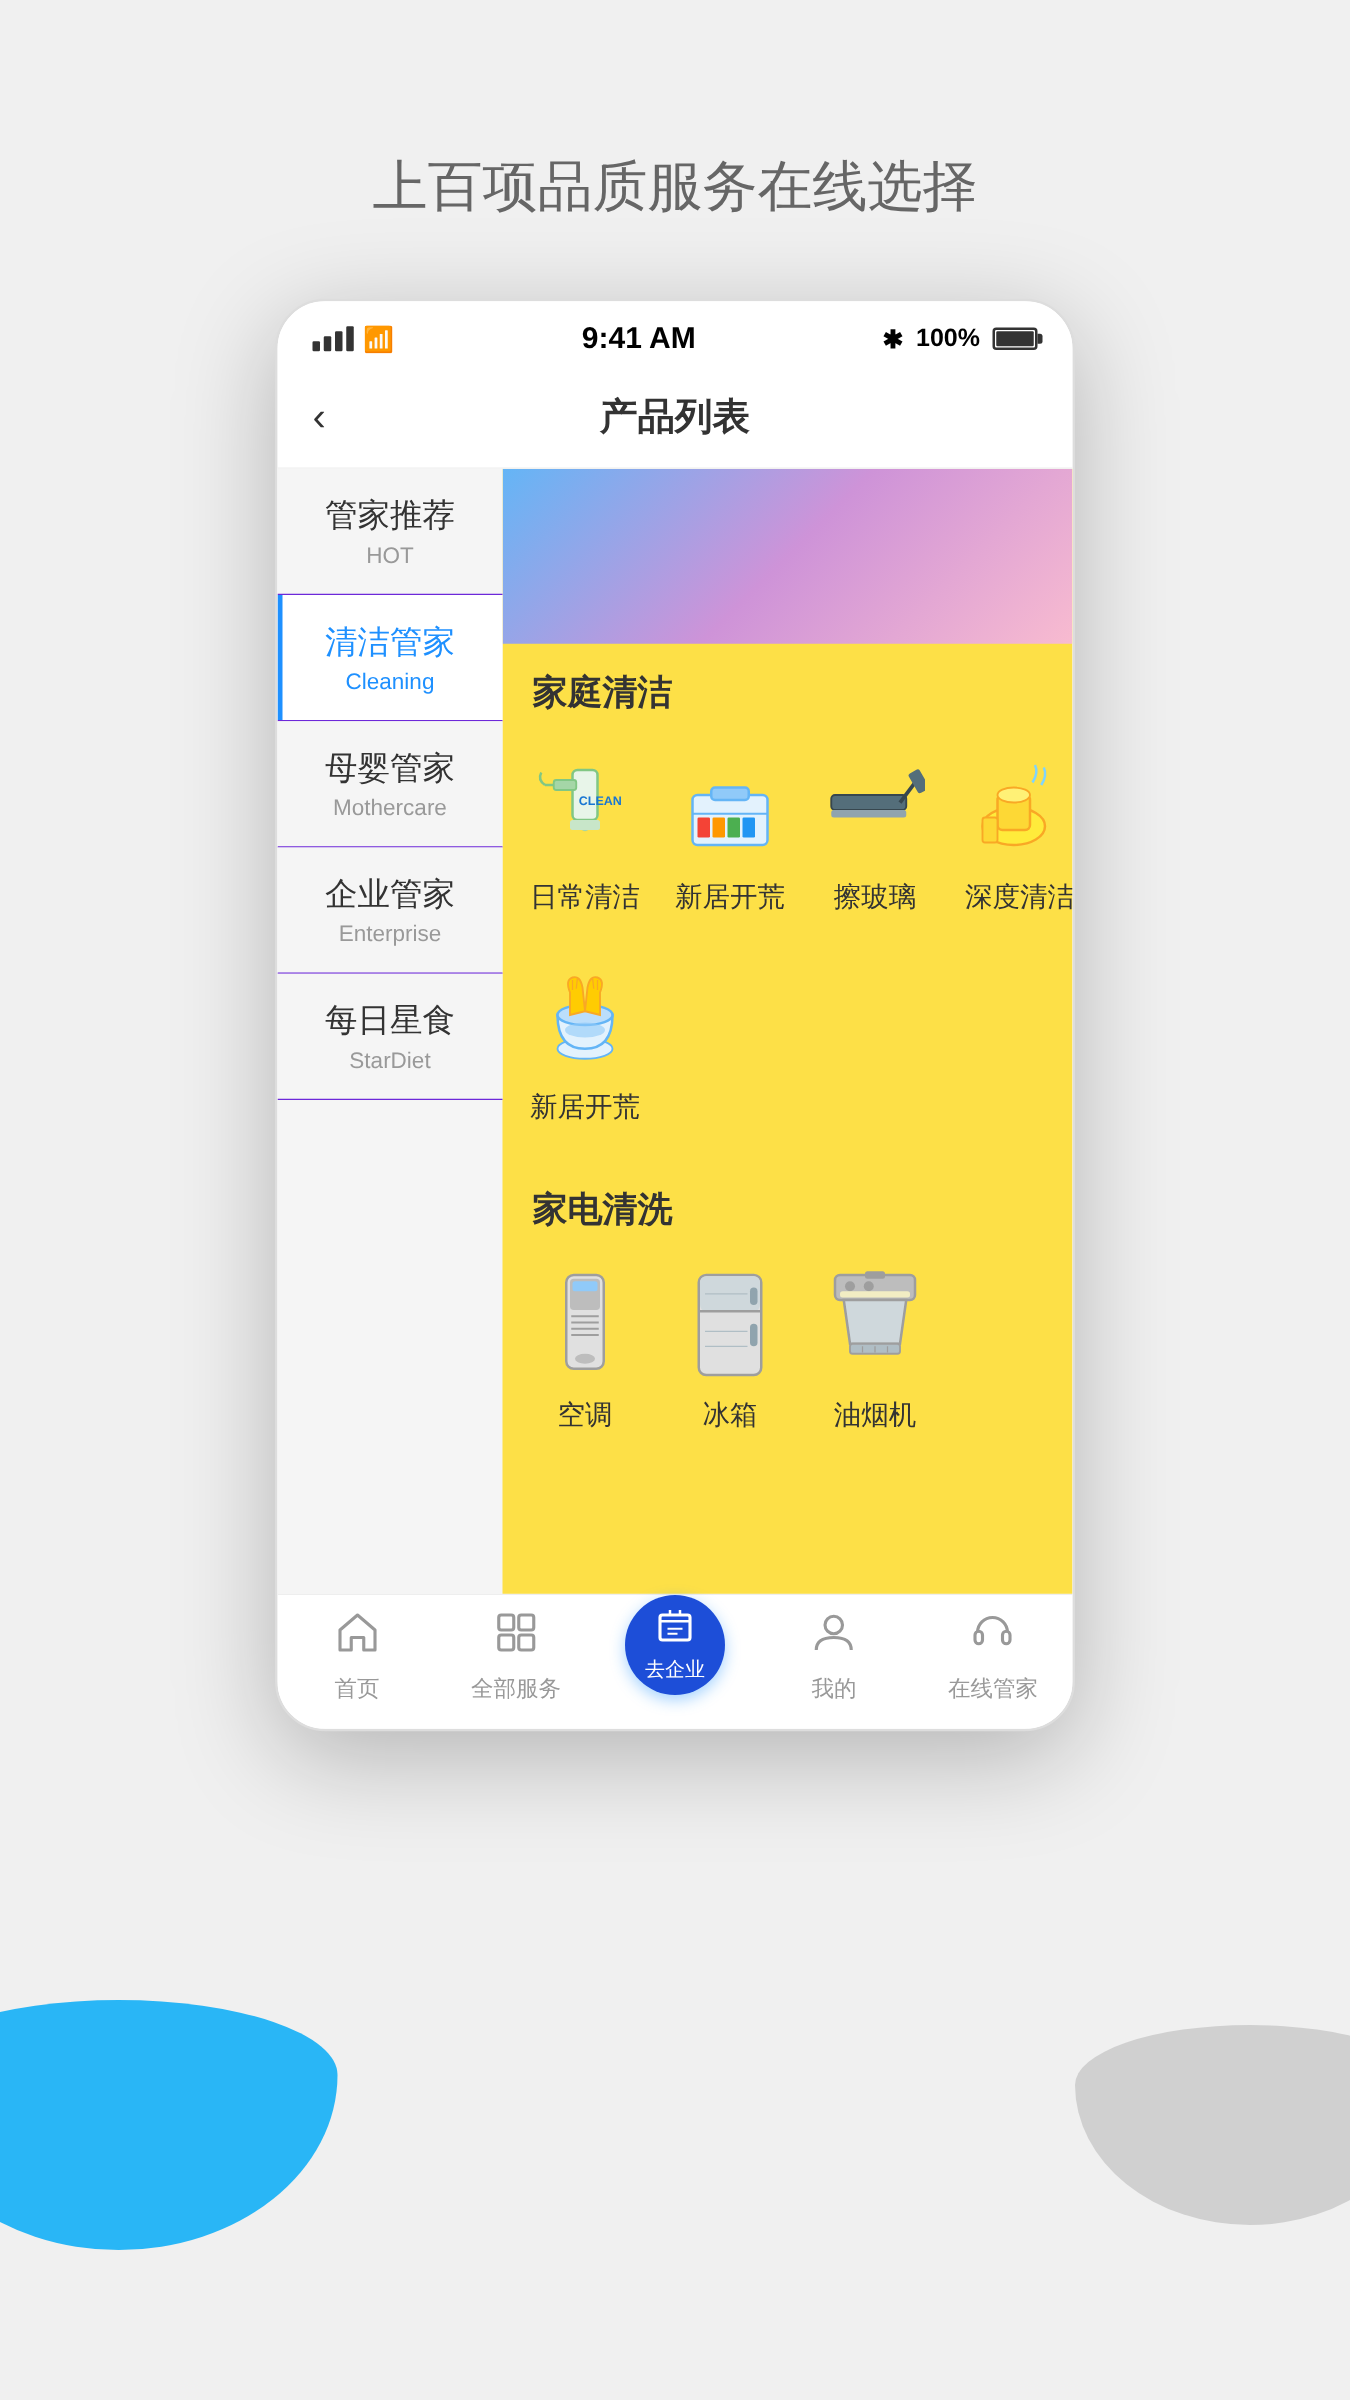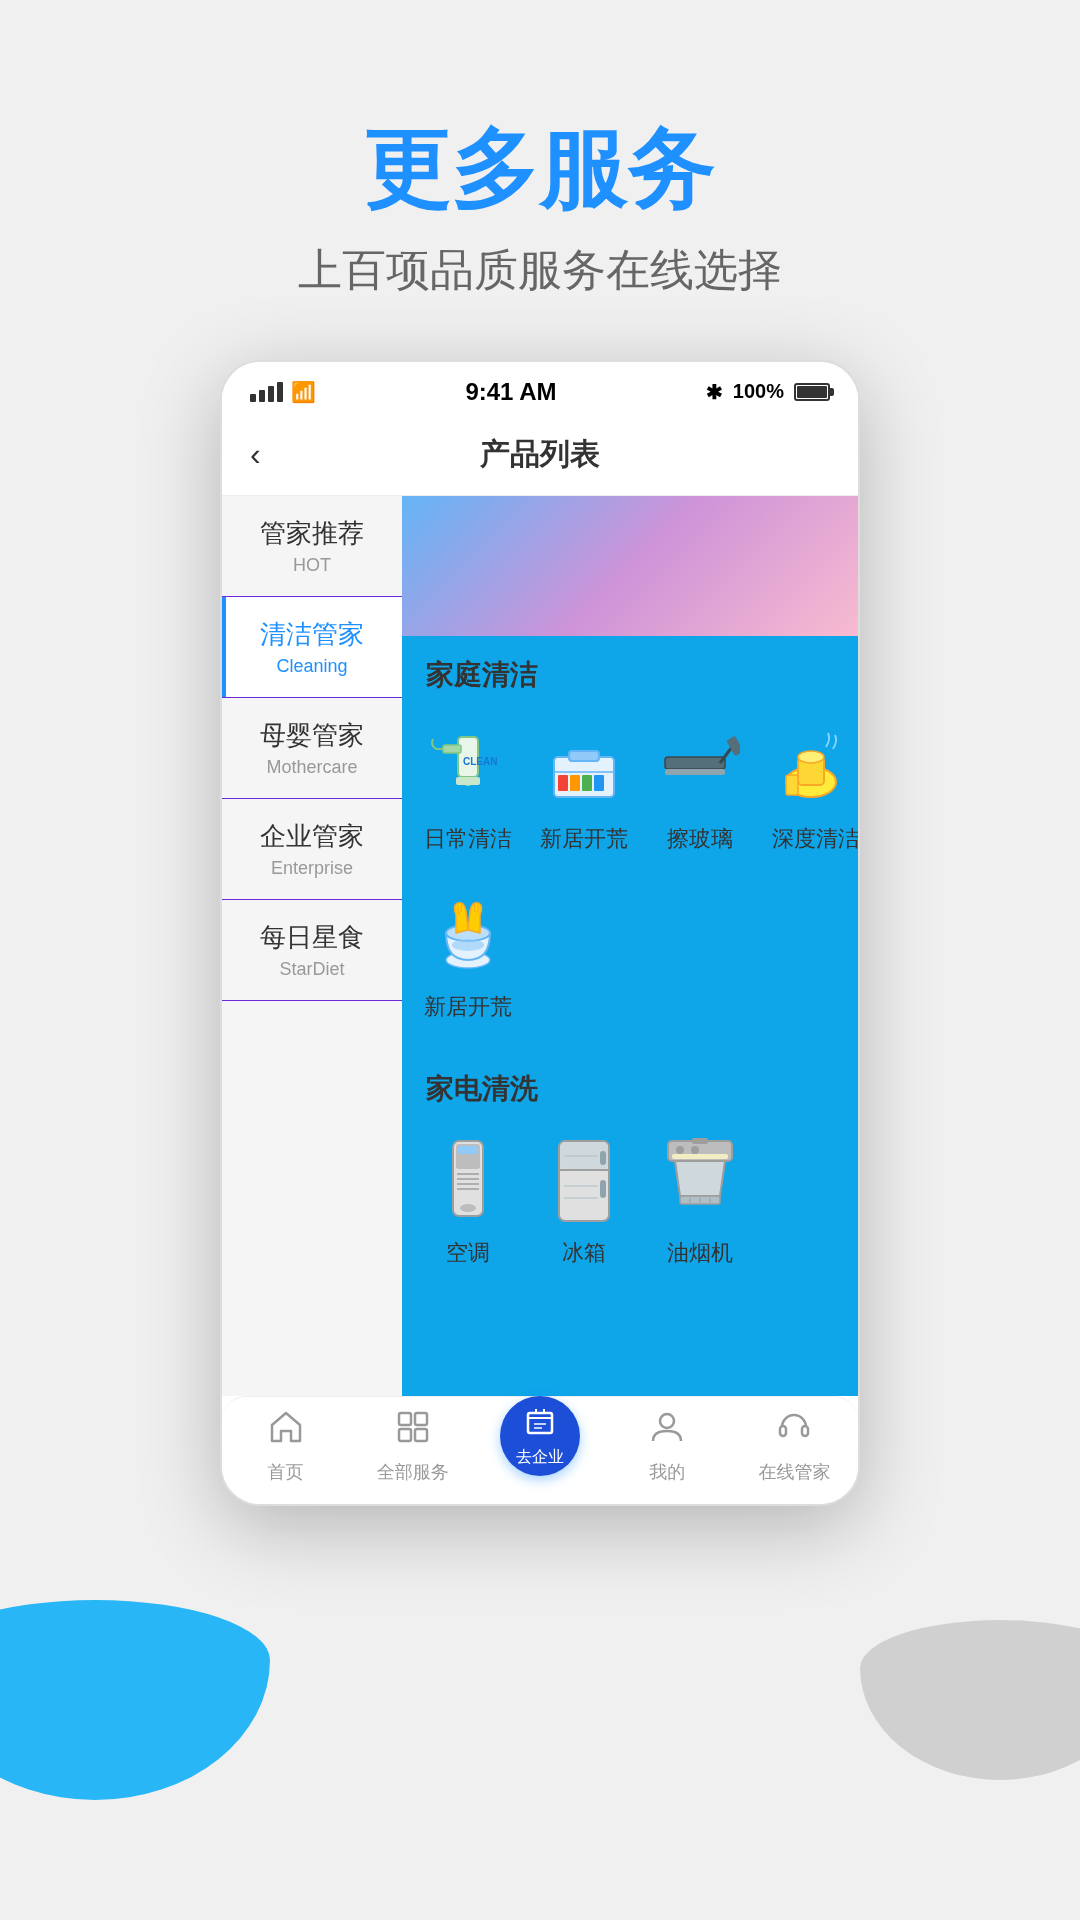--- a/index.html
+++ b/index.html
@@ -202,21 +202,21 @@
       display: block;
       margin-top: 4px;
     }
     .sidebar-item.active .sidebar-item-en {
       color: #1e90ff;
     }
 
     
     .main-content {
       flex: 1;
-      background: #0ea5e9;
+      background: #fde047;
       overflow: hidden;
     }
 
     
     .banner {
       width: 100%;
       height: 140px;
       background: linear-gradient(135deg, #64b5f6 0%, #ce93d8 50%, #f8bbd0 100%);
     }
 
@@ -256,21 +256,20 @@
     }
 
     
     .tab-bar {
       background: #fff;
       border-top: 1px solid #eee;
       display: flex;
       align-items: center;
       justify-content: space-around;
       padding: 12px 0 20px;
-      border-radius: 24px;
     }
     .tab-item {
       display: flex;
       flex-direction: column;
       align-items: center;
       gap: 6px;
       cursor: pointer;
       flex: 1;
     }
     .tab-icon {
@@ -301,21 +300,20 @@
     .tab-center-icon { font-size: 32px; color: #fff; }
     .tab-center-label { font-size: 16px; color: #fff; margin-top: 2px; }
   </style>
 </head>
 <body>
 
 <div class="bg-wave-left"></div>
 <div class="bg-wave-right"></div>
 
 <div class="hero-section">
-  <div class="hero-title">更多服务</div>
   <div class="hero-subtitle">上百项品质服务在线选择</div>
 </div>
 
 <div class="phone-container">
   <div class="phone-mockup">
 
     <div class="status-bar">
       <div class="status-left">
         <div class="signal-bars">
           <div class="bar bar1"></div>

